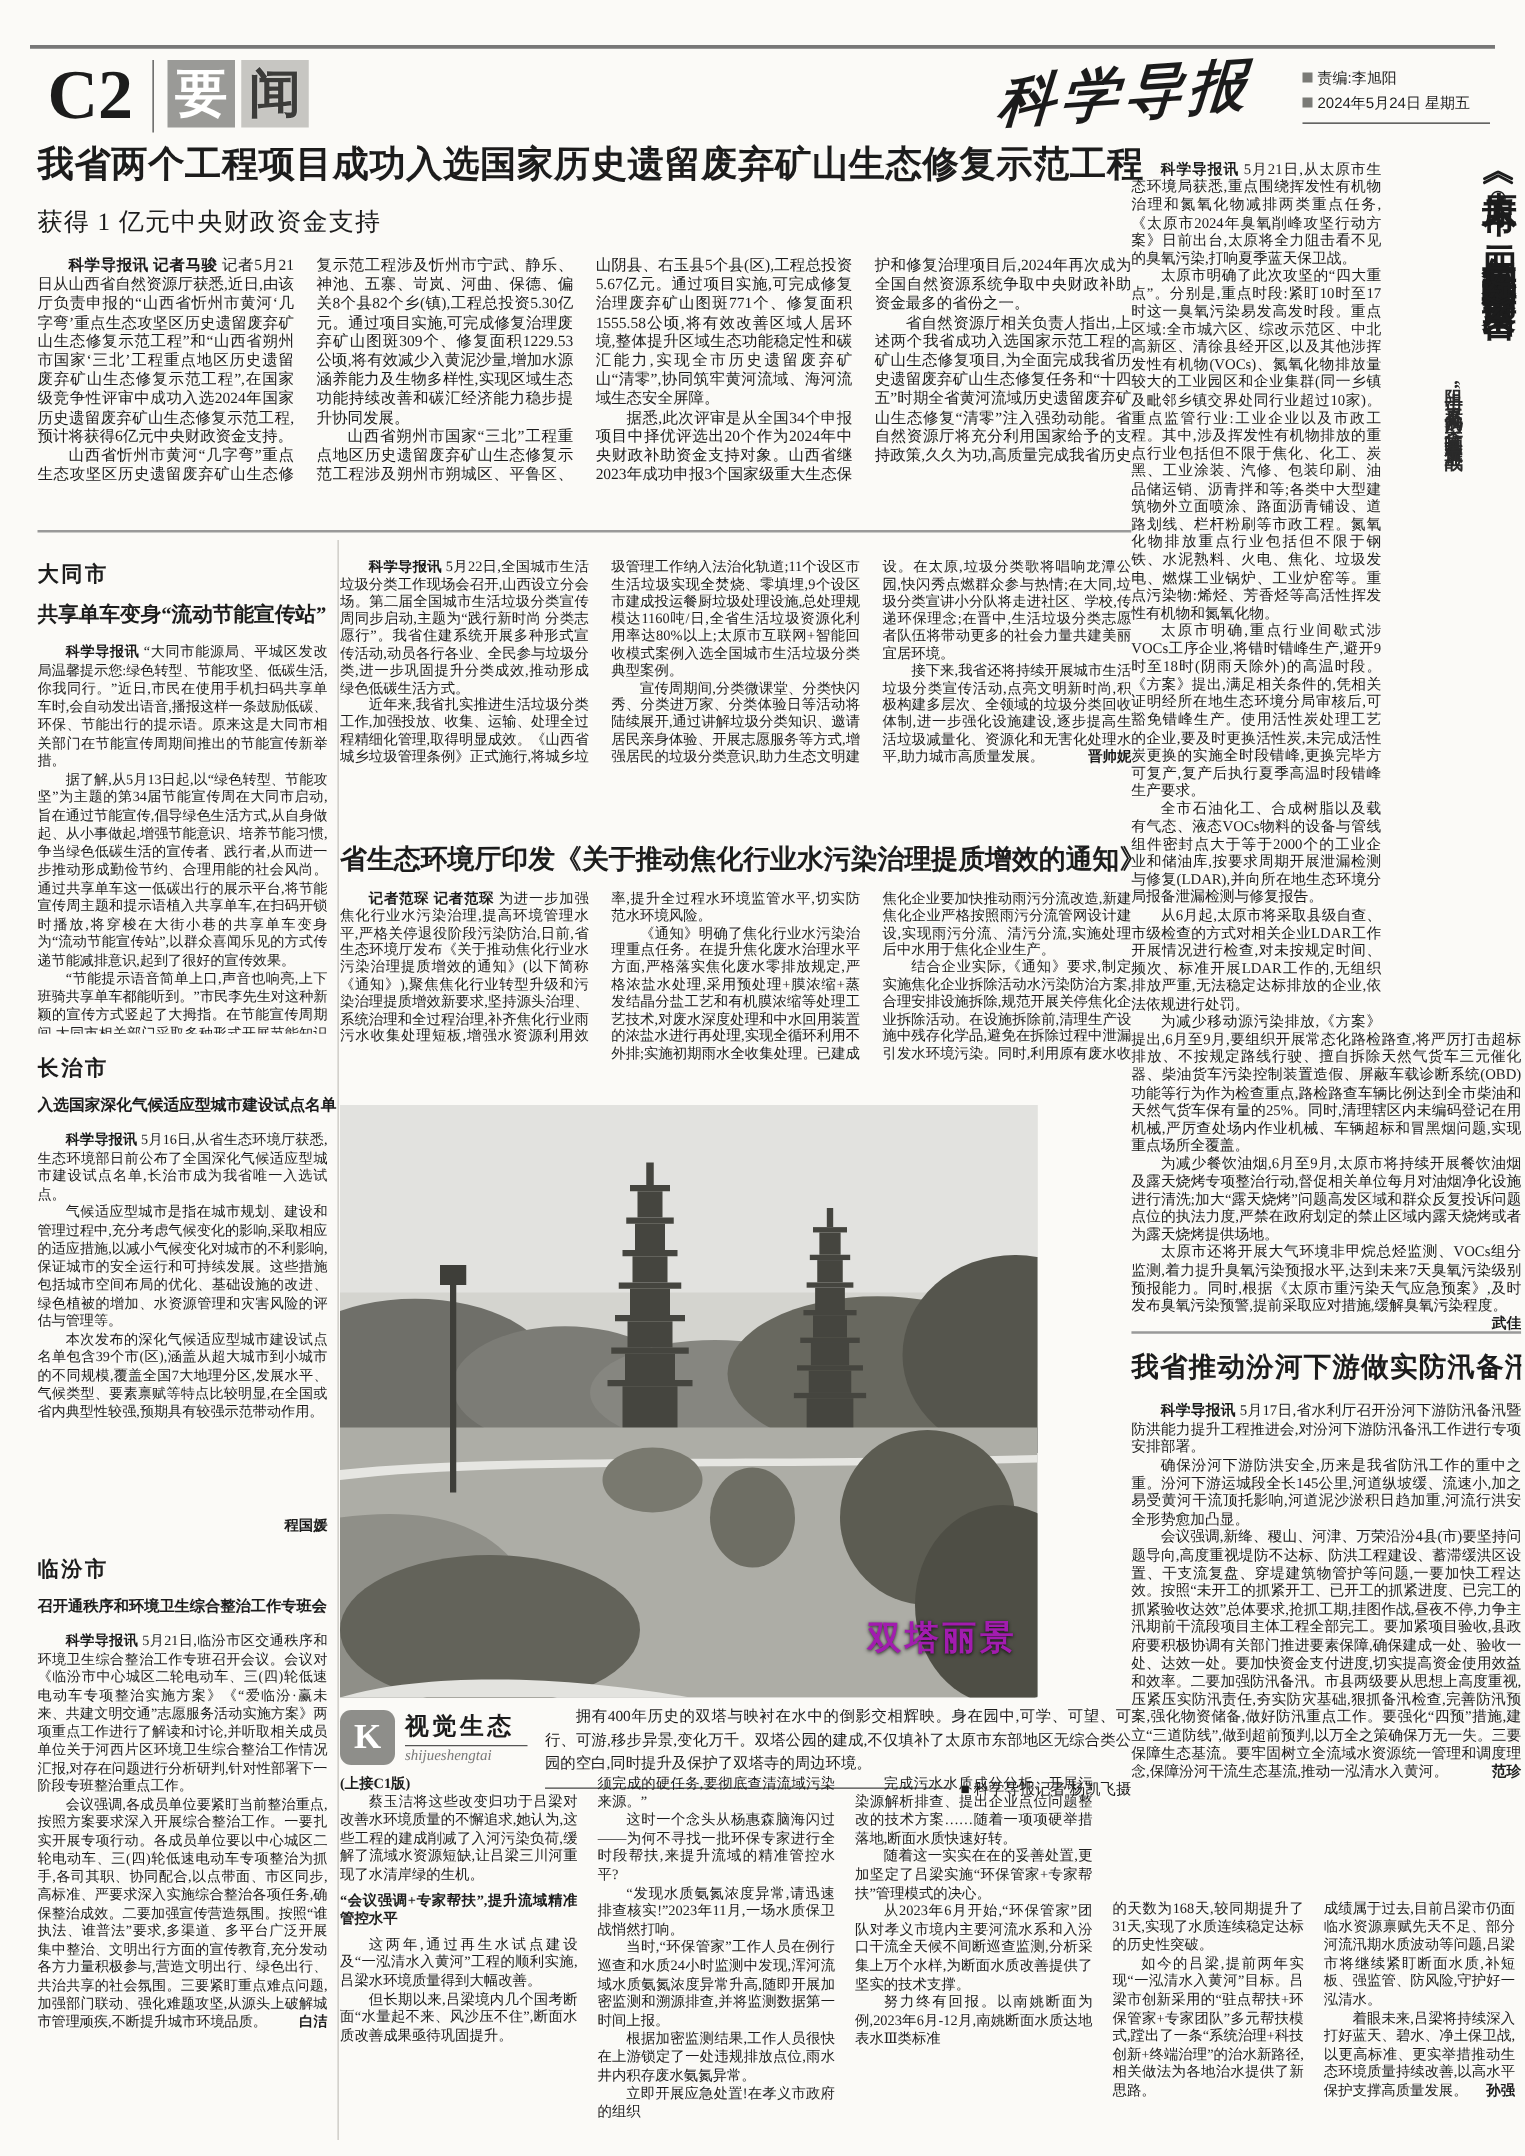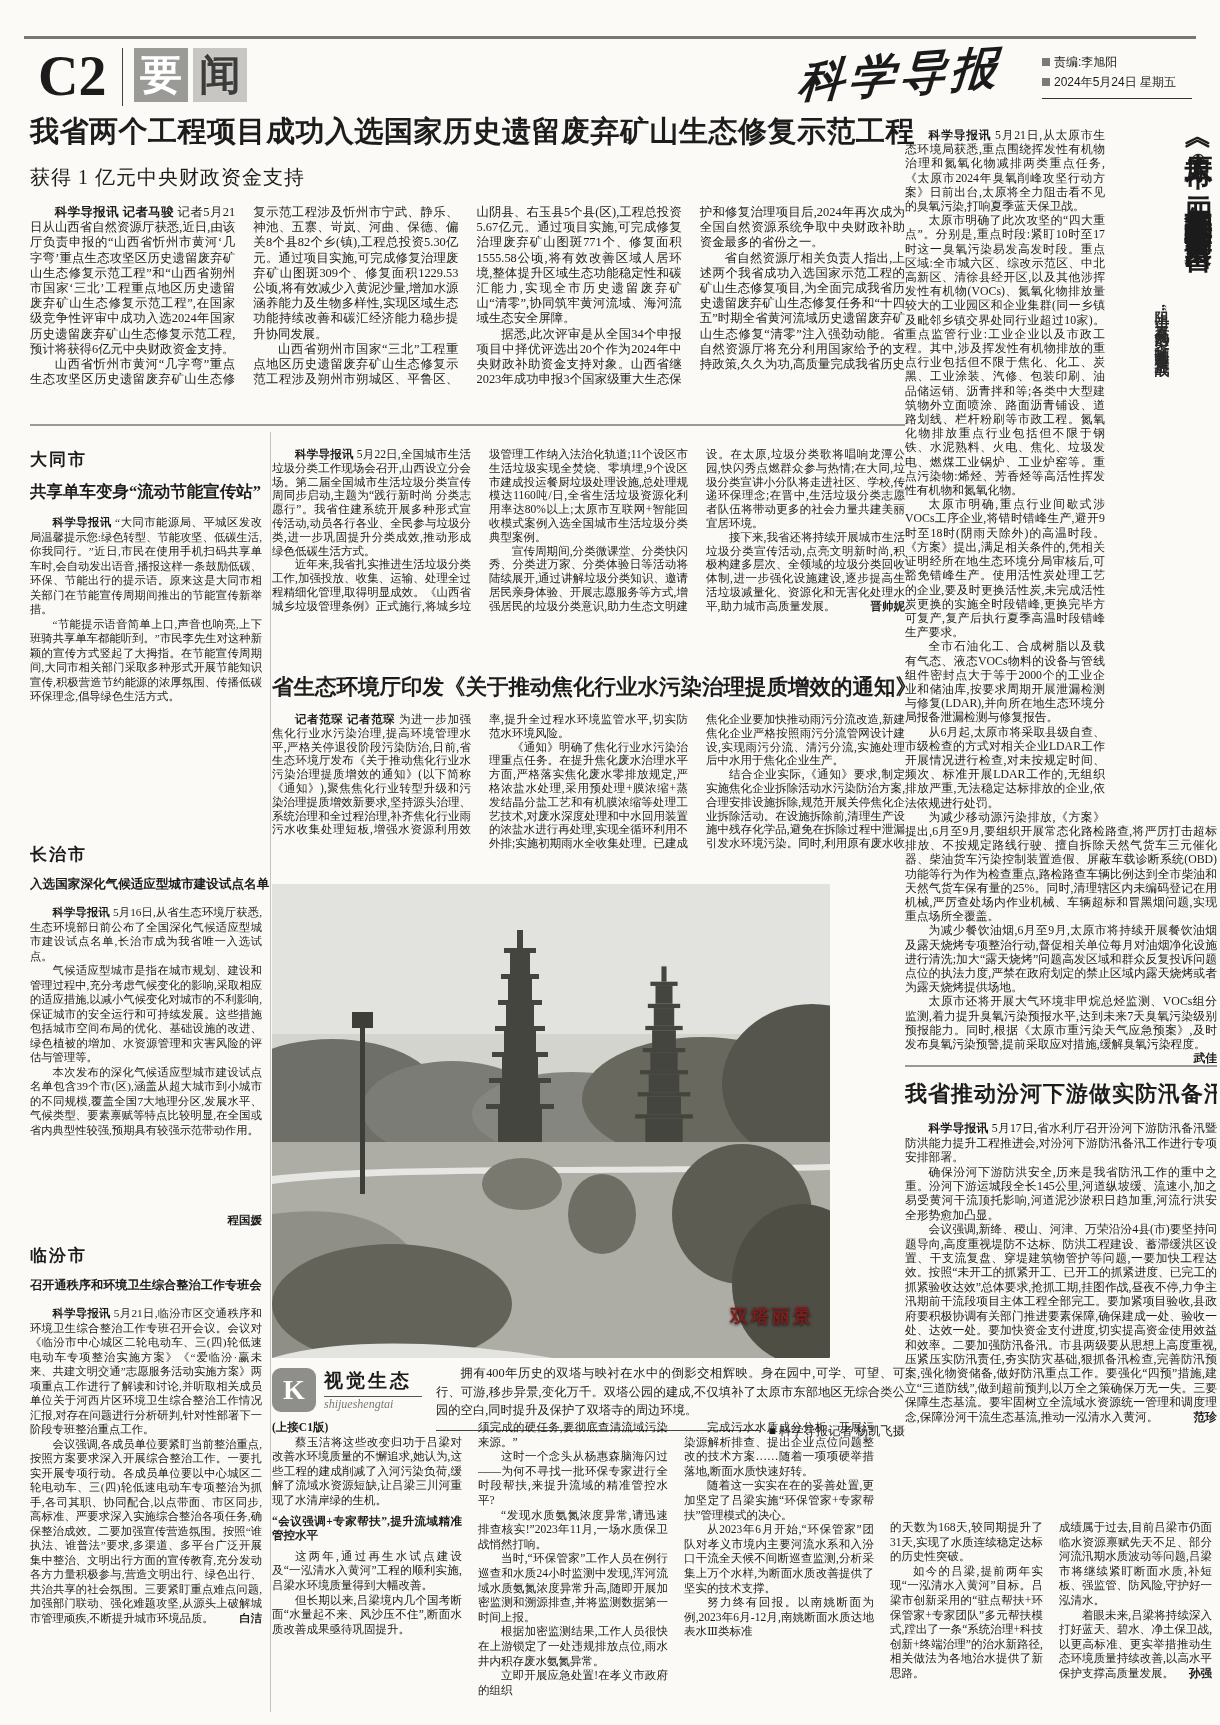--- a/index.html
+++ b/index.html
@@ -44,21 +44,21 @@
   
   .waste{position:absolute;left:272px;top:434px;width:633px;}
   .waste h2{margin:0;text-align:center;font-size:28px;font-weight:bold;letter-spacing:1px;}
   .waste .body{margin-top:14px;height:168px;column-count:3;column-gap:18px;font-size:11.5px;line-height:13.8px;overflow:hidden;position:relative;}
   .coking{position:absolute;left:272px;top:672px;width:633px;}
   .coking h2{margin:0;text-align:center;font-size:21.5px;font-weight:bold;white-space:nowrap;}
   .coking .body{margin-top:12px;height:148px;column-count:3;column-gap:18px;font-size:11.5px;line-height:13.8px;overflow:hidden;}
   
   .photo{position:absolute;left:272px;top:884px;width:558px;height:474px;background:#d8d8d4;}
   .photo svg{display:block;}
-  .overlay{position:absolute;right:16px;bottom:30px;color:#7f1d1d;font-size:18px;font-weight:bold;letter-spacing:3px;text-shadow:0 1px 3px rgba(0,0,0,.8);}
+  .overlay{position:absolute;right:16px;bottom:30px;color:#a21caf;font-size:27px;font-weight:bold;letter-spacing:3px;text-shadow:0 1px 3px rgba(0,0,0,.8);}
   .caprow{position:absolute;left:272px;top:1364px;width:633px;display:flex;gap:14px;}
   .brand{width:150px;display:flex;gap:8px;align-items:flex-start;padding-top:4px;}
   .klogo{width:44px;height:44px;background:#8e8e8a;border-radius:9px;color:#fff;font-size:28px;font-weight:bold;display:flex;align-items:center;justify-content:center;font-family:"Liberation Serif",serif;}
   .brandtx{flex:1;}
   .brandcn{font-size:19px;font-weight:bold;letter-spacing:3px;border-bottom:1px solid #555;padding-bottom:2px;}
   .branden{font-size:12px;font-style:italic;color:#777;font-family:"Liberation Serif",serif;}
   .capt{flex:1;font-size:12.3px;line-height:18.5px;}
   .capt p{text-indent:2em;}
   .credrow{display:flex;align-items:center;gap:8px;margin-top:2px;}
   .credrow .lead-rule{flex:1;height:1px;background:#444;}
@@ -113,20 +113,21 @@
     </div>
   </div>
 
   <div class="midrule"></div>
 
   <div class="leftcol">
     <div class="kicker">大同市</div>
     <div class="lhead h-dt">共享单车变身“流动节能宣传站”</div>
     <div class="lbody dt">
       <p><span class="intro">科学导报讯</span> <span>“大同市能源局、平城区发改局温馨提示您:绿色转型、节能攻坚、低碳生活,你我同行。”近日,市民在使用手机扫码共享单车时,会自动发出语音,播报这样一条鼓励低碳、环保、节能出行的提示语。原来这是大同市相关部门在节能宣传周期间推出的节能宣传新举措。</span></p>
+      <p>据了解,从5月13日起,以“绿色转型、节能攻坚”为主题的第34届节能宣传周在大同市启动,旨在通过节能宣传,倡导绿色生活方式,从自身做起、从小事做起,增强节能意识、培养节能习惯,争当绿色低碳生活的宣传者、践行者,从而进一步推动形成勤俭节约、合理用能的社会风尚。通过共享单车这一低碳出行的展示平台,将节能宣传周主题和提示语植入共享单车,在扫码开锁时播放,将穿梭在大街小巷的共享单车变身为“流动节能宣传站”,以群众喜闻乐见的方式传递节能减排意识,起到了很好的宣传效果。</p>
       <p><span>“节能提示语音简单上口,声音也响亮,上下班骑共享单车都能听到。”市民李先生对这种新颖的宣传方式竖起了大拇指。在节能宣传周期间,大同市相关部门采取多种形式开展节能知识宣传,积极营造节约能源的浓厚氛围、传播低碳环保理念,倡导绿色生活方式。</span></p>
     </div>
 
     <div class="kicker">长治市</div>
     <div class="lhead h-cz">入选国家深化气候适应型城市建设试点名单</div>
     <div class="lbody cz">
       <p><span class="intro">科学导报讯</span> <span>5月16日,从省生态环境厅获悉,生态环境部日前公布了全国深化气候适应型城市建设试点名单,长治市成为我省唯一入选试点。</span></p>
       <p>气候适应型城市是指在城市规划、建设和管理过程中,充分考虑气候变化的影响,采取相应的适应措施,以减小气候变化对城市的不利影响,保证城市的安全运行和可持续发展。这些措施包括城市空间布局的优化、基础设施的改进、绿色植被的增加、水资源管理和灾害风险的评估与管理等。</p>
       <p>本次发布的深化气候适应型城市建设试点名单包含39个市(区),涵盖从超大城市到小城市的不同规模,覆盖全国7大地理分区,发展水平、气候类型、要素禀赋等特点比较明显,在全国或省内典型性较强,预期具有较强示范带动作用。</p>
     </div>

